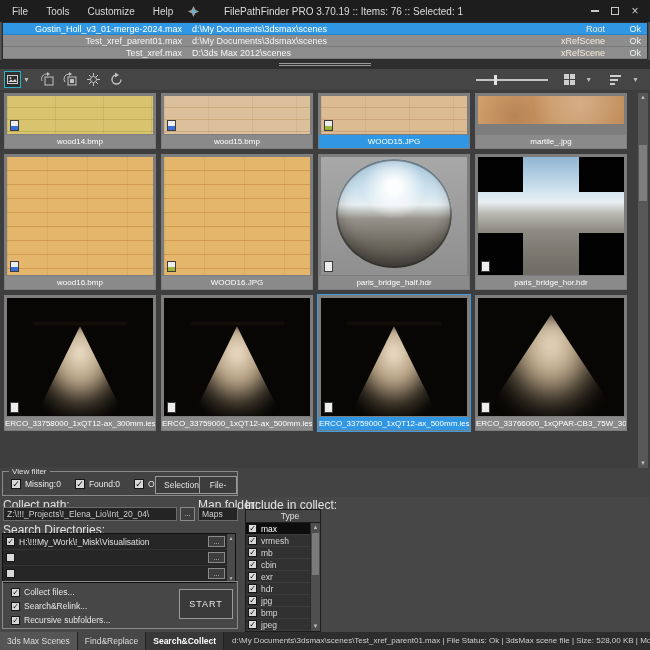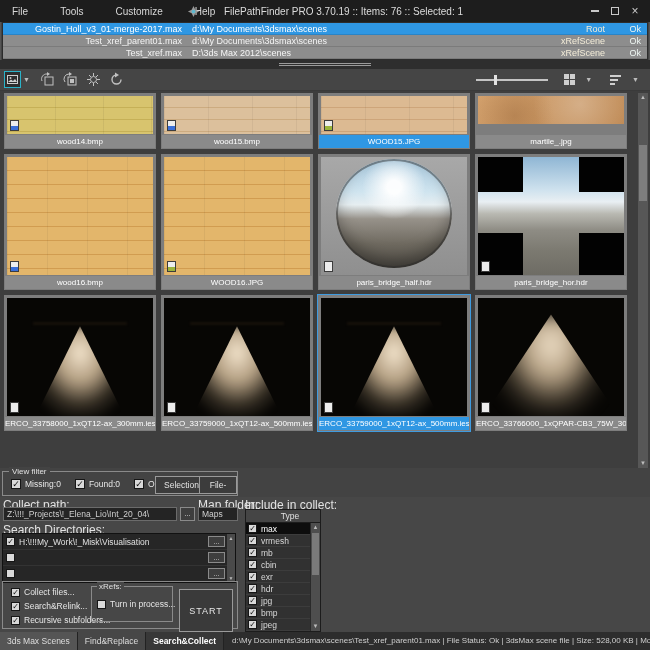--- a/index.html
+++ b/index.html
@@ -5,21 +5,21 @@
   * { margin:0; padding:0; box-sizing:border-box; }
   html,body { width:650px; height:650px; overflow:hidden; }
   body {
     font-family:"Liberation Sans","DejaVu Sans",sans-serif;
     background:#444; color:#ddd; position:relative;
     box-shadow: inset 0 0 0 1px #555;
   }
   
   .titlebar { position:absolute; left:0; top:0; right:0; height:22px; background:#1d1d1d;
     display:flex; align-items:center; }
-  .menus { display:flex; gap:16px; padding-left:4px; }
+  .menus { display:flex; gap:2px; padding-left:4px; }
   .menu { font-size:10px; color:#d8d8d8; padding:3px 8px; cursor:default; }
   .title { position:absolute; left:0; right:0; text-align:center; font-size:10px; color:#dcdcdc;
     pointer-events:none; display:flex; justify-content:center; align-items:center; gap:24px; }
   .applogo { width:13px; height:13px; }
   .wbtns { margin-left:auto; display:flex; gap:6px; padding-right:8px; align-items:center; }
   .wbtn { width:14px; height:14px; display:flex; align-items:center; justify-content:center; color:#c9c9c9; }
   .min-glyph { width:8px; height:2px; background:#c9c9c9; }
   .max-glyph { width:8px; height:8px; border:1px solid #c9c9c9; }
   .close-glyph { font-size:12px; line-height:12px; }
   
@@ -123,21 +123,21 @@
   .dirrow .dbtn { width:17px; height:11px; background:#3e3e3e; border:1px solid #8a8a8a; font-size:7px;
     line-height:9px; text-align:center; color:#ddd; }
   .dirscroll { position:absolute; right:0; top:0; bottom:0; width:8px; background:#4a4a4a; }
   .dirscroll .arr { font-size:5px; color:#bbb; text-align:center; height:8px; line-height:8px; }
   .dirscroll .arr.dn { position:absolute; bottom:0; left:0; right:0; }
   .optbox { position:absolute; left:2px; top:84px; width:236px; height:48px; border:1px solid #8a8a8a; }
   .optcol { position:absolute; left:8px; top:5px; display:flex; flex-direction:column; gap:4px; }
   .xrefbox { position:absolute; left:88px; top:4px; width:82px; height:36px; border:1px solid #8a8a8a; }
   .xref-legend { position:absolute; left:5px; top:-5px; background:#474747; padding:0 2px; font-size:8px; color:#e0e0e0; }
   .xrefbox .cb { position:absolute; left:5px; top:12px; }
-  .startbtn { position:absolute; left:176px; top:7px; width:54px; height:43px; background:#3a3a3a;
+  .startbtn { position:absolute; left:176px; top:7px; width:54px; height:30px; background:#3a3a3a;
     border:1px solid #9a9a9a; color:#e6e6e6; font-size:9px; letter-spacing:1px; line-height:28px; }
   
   .inc-label { left:245px; top:1px; }
   .inctable { position:absolute; left:245px; top:12px; width:76px; bottom:0; background:#313131; border:1px solid #1c1c1c; }
   .inchead { height:13px; background:#454545; border-bottom:1px solid #1c1c1c; color:#e2e2e2; font-size:8.5px;
     text-align:center; line-height:13px; padding-left:14px; }
   .increws { position:absolute; left:0; right:10px; top:13px; bottom:0; }
   .increw { display:flex; align-items:center; height:12px; gap:4px; padding-left:2px; border-bottom:1px solid #3c3c3c; }
   .increw .tname { font-size:8.5px; color:#d8d8d8; }
   .increw.hl { background:#0d0d0d; } .increw.hl .tname { color:#fff; }
@@ -177,21 +177,21 @@
       </span>
     <span class="wbtn">
         <span class="max-glyph"></span>
       </span>
     <span class="wbtn close-glyph">×</span>
   </div>
 </div>
 
 <div class="scenelist">
   <div class="srow sel">
-    <span class="c-name">Gostin_Holl_v3_01-merge-2017.max</span>
+    <span class="c-name">Gostin_Holl_v3_01-merge-2024.max</span>
     <span class="c-path">d:\My Documents\3dsmax\scenes</span>
     <span class="c-type">Root</span>
     <span class="c-st">Ok</span>
   </div>
   <div class="srow">
     <span class="c-name">Test_xref_parent01.max</span>
     <span class="c-path">d:\My Documents\3dsmax\scenes</span>
     <span class="c-type">xRefScene</span>
     <span class="c-st">Ok</span>
   </div>
@@ -428,27 +428,20 @@
       </label>
       <label class="cb">
         <span class="box sm">✓</span>
         <span>Search&amp;Relink...</span>
       </label>
       <label class="cb">
         <span class="box sm">✓</span>
         <span>Recursive subfolders...</span>
       </label>
     </div>
-    <div class="xrefbox">
-      <span class="xref-legend">xRefs:</span>
-      <label class="cb">
-        <span class="box sm"></span>
-        <span>Turn in process...</span>
-      </label>
-    </div>
     <button class="startbtn">START</button>
   </div>
 
   <span class="flabel inc-label">Include in collect:</span>
   <div class="inctable">
     <div class="inchead">Type</div>
     <div class="increws">
       <div class="increw hl">
         <span class="box sm">✓</span>
         <span class="tname">max</span>

